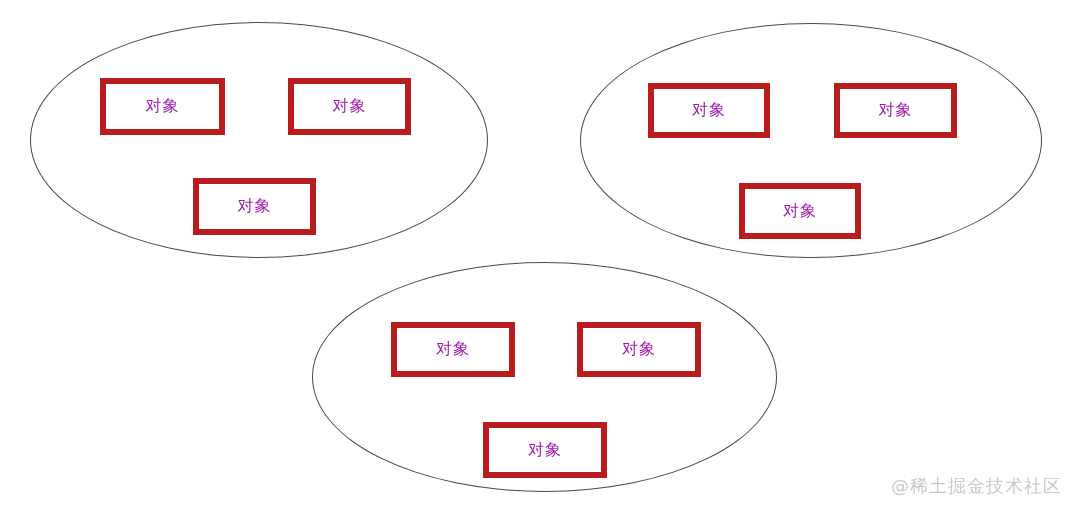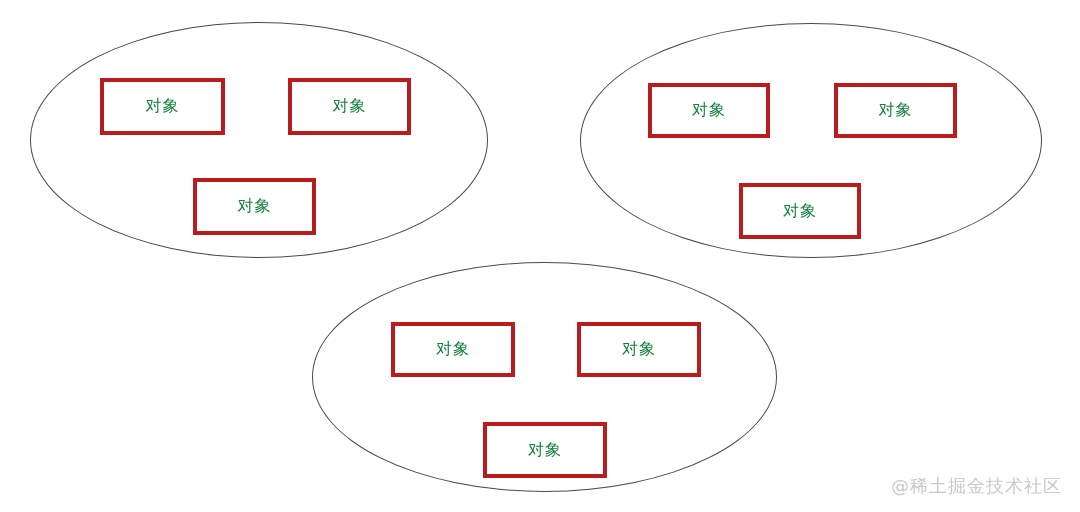--- a/index.html
+++ b/index.html
@@ -17,28 +17,28 @@
   }
   .ellipse {
     position: absolute;
     border: 1px solid #4a4a4a;
     border-radius: 50%;
     background: #ffffff;
     box-sizing: border-box;
   }
   .obj-box {
     position: absolute;
-    border: 4px solid #b91c1c;
+    border: 6px solid #b91c1c;
     background: #ffffff;
     box-sizing: border-box;
     display: flex;
     align-items: center;
     justify-content: center;
     font-size: 16px;
-    color: #15803d;
+    color: #a21caf;
     letter-spacing: 1px;
   }
   .watermark {
     position: absolute;
     right: 18px;
     bottom: 14px;
     font-size: 18px;
     color: #c9c9c9;
     letter-spacing: 1px;
     user-select: none;

